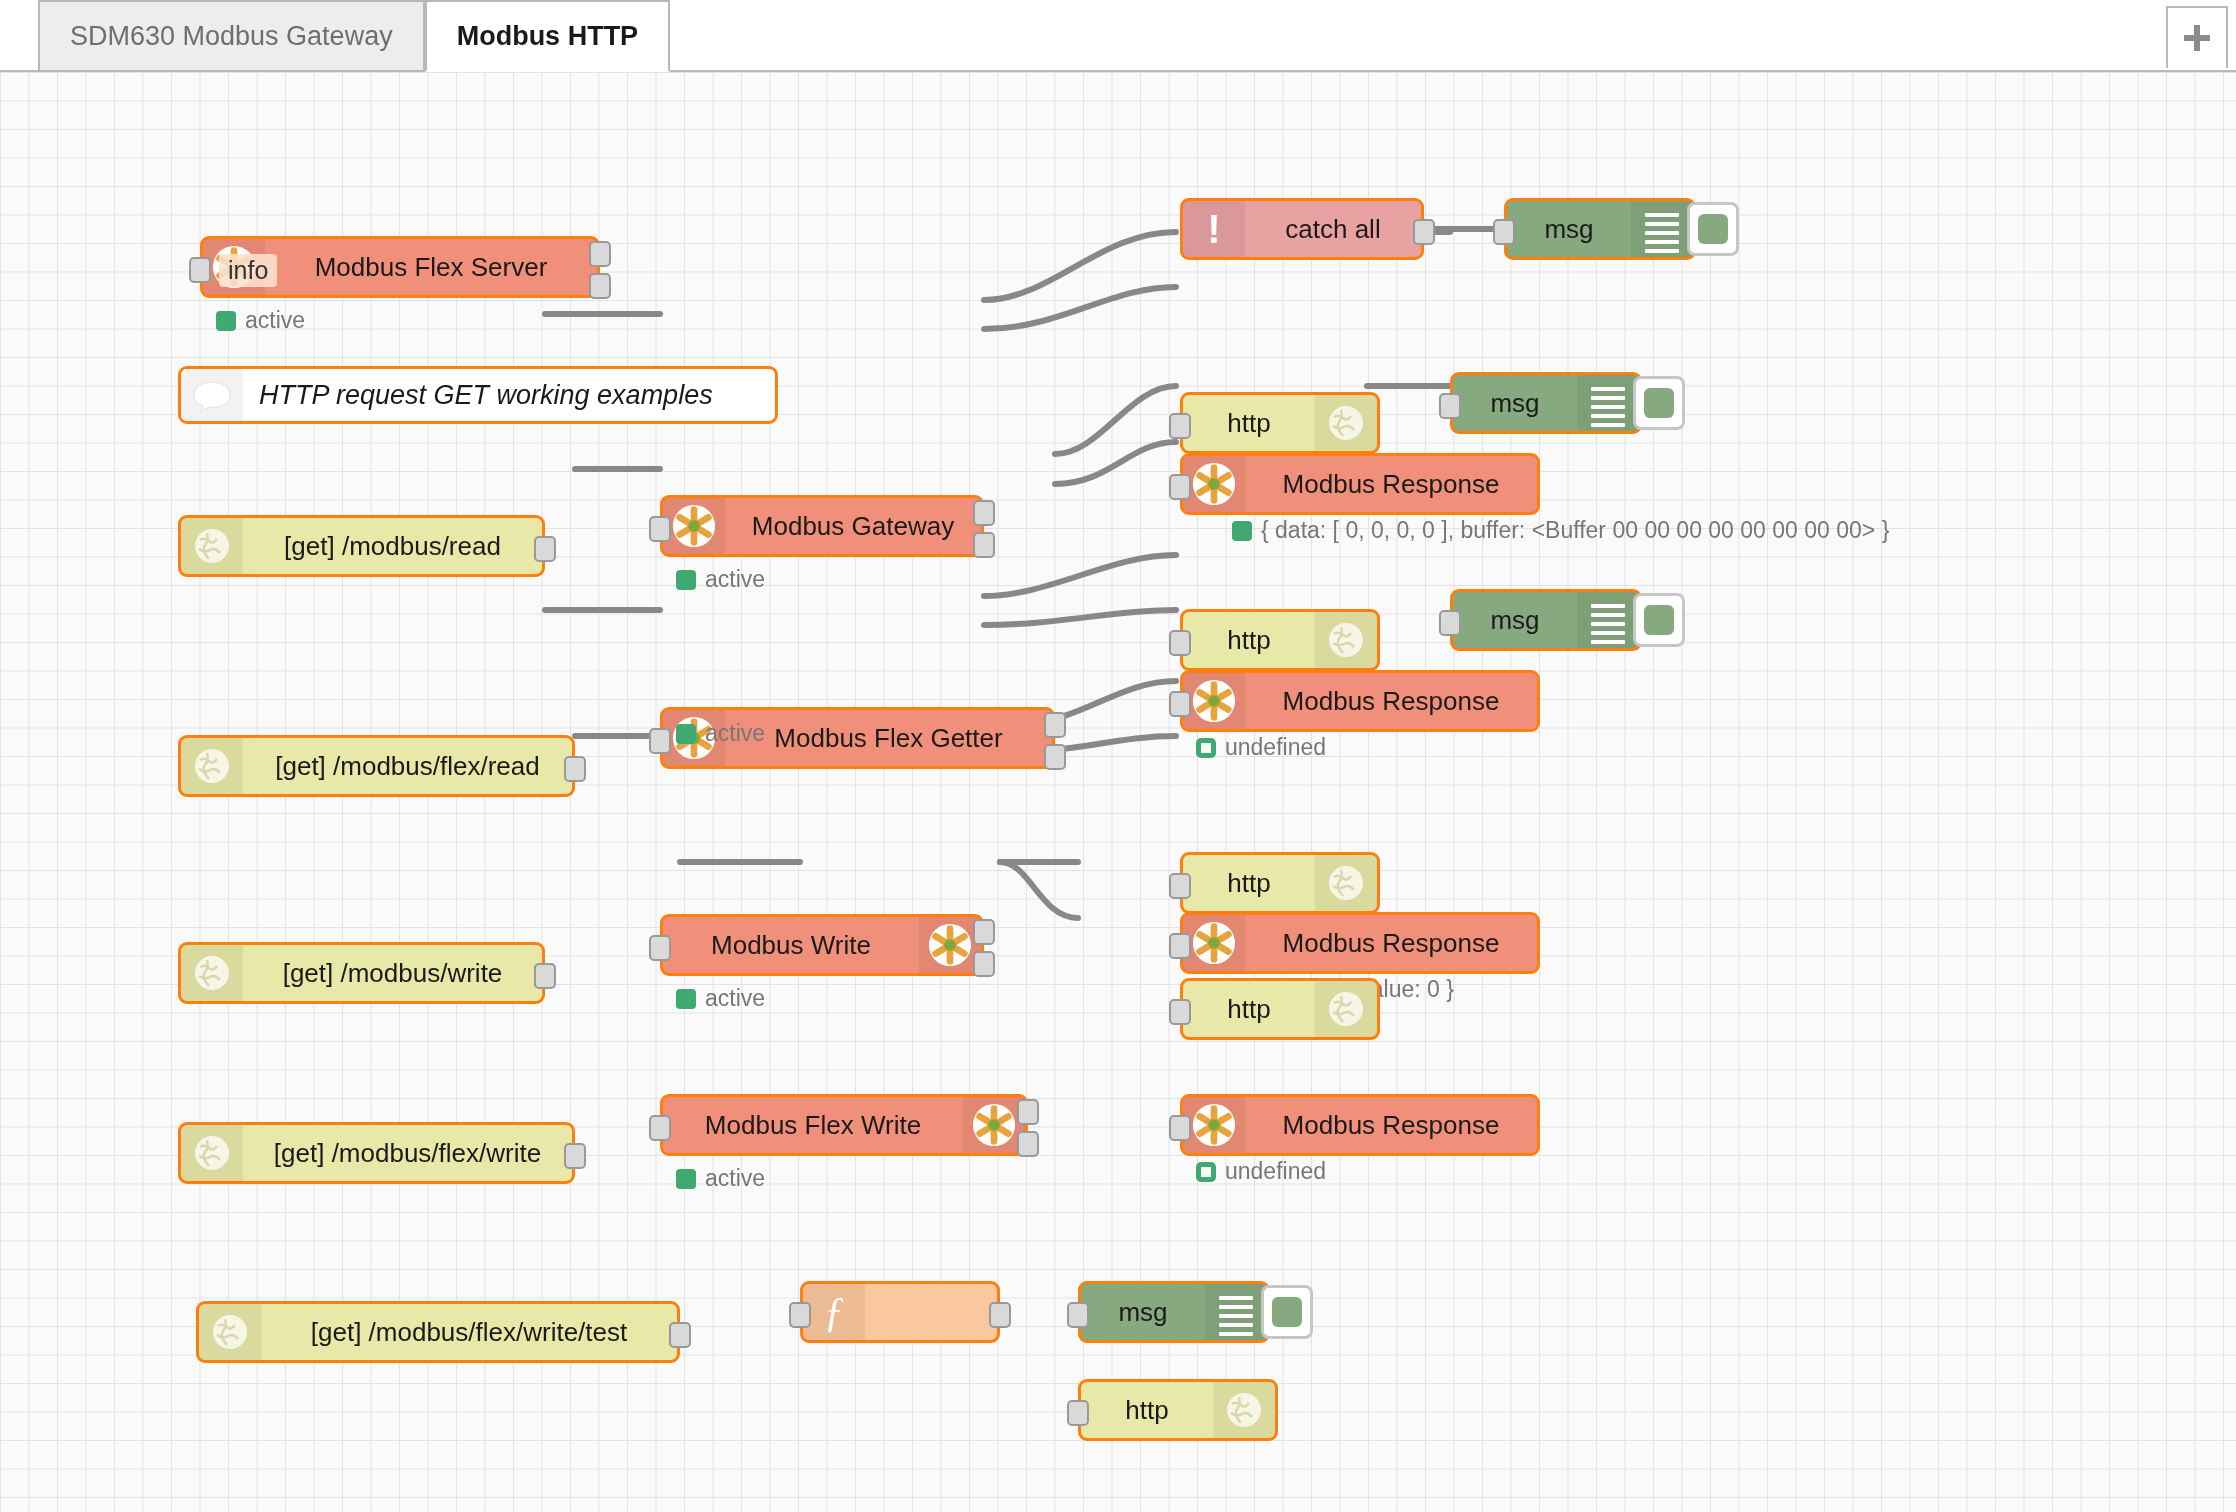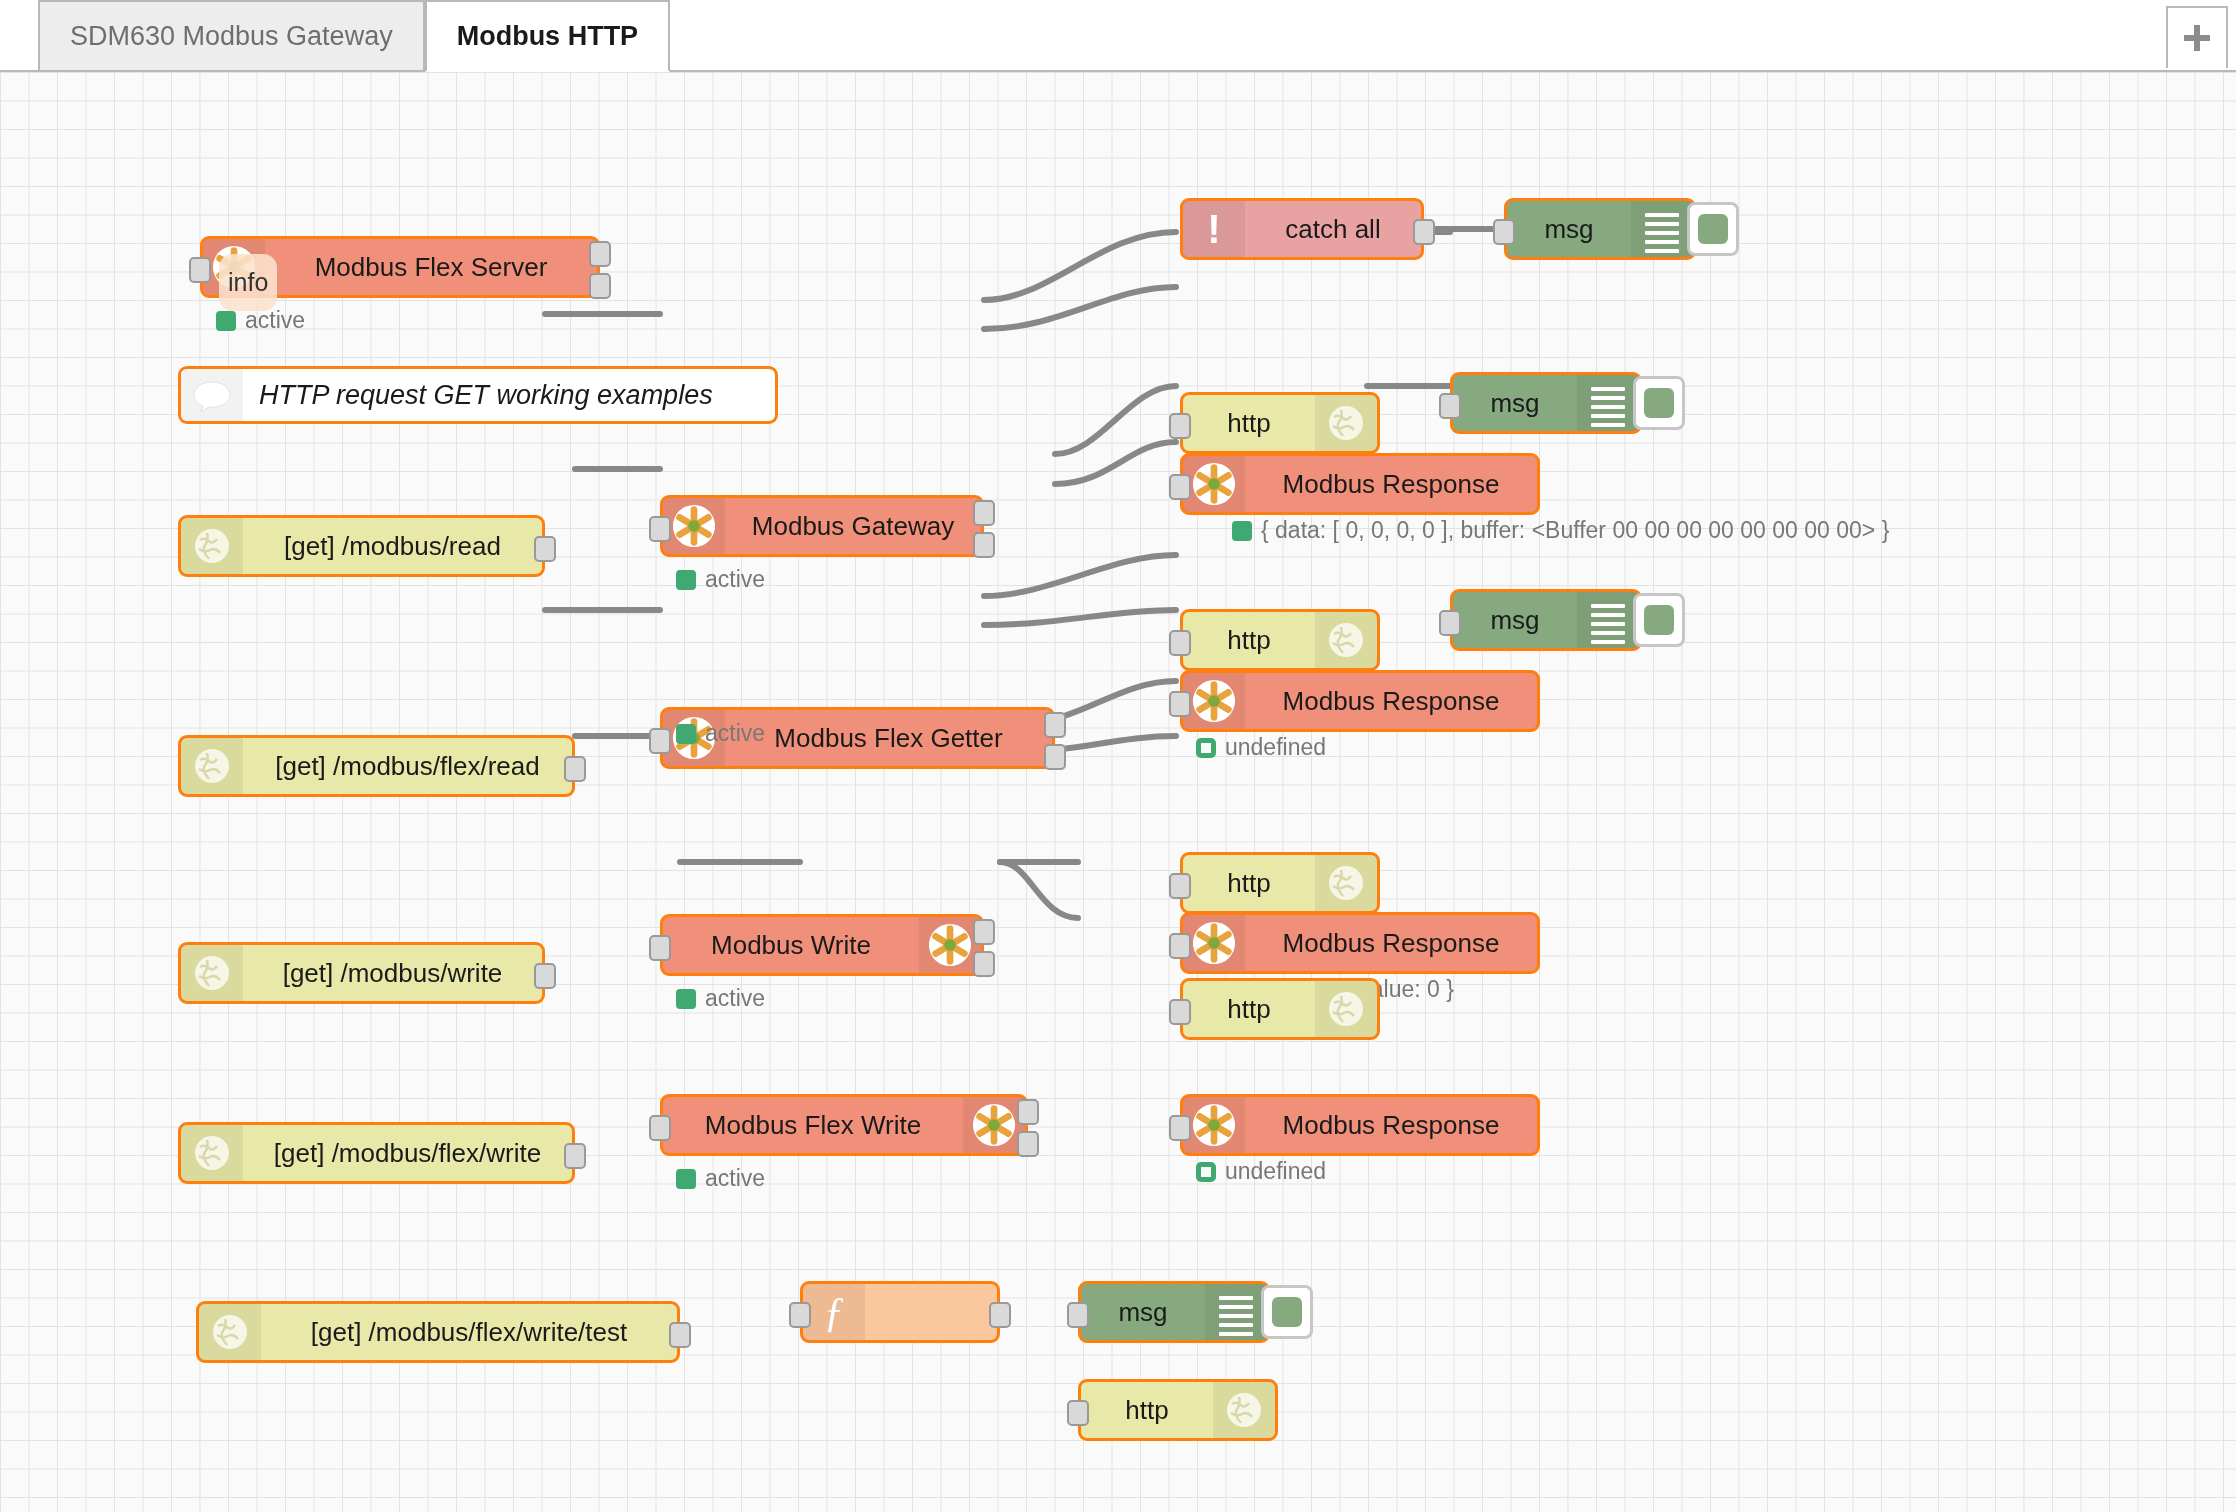--- a/index.html
+++ b/index.html
@@ -189,22 +189,22 @@
     color: #1a1a1a;
   }
   .node.comment .iconbox { background: #f2f2f2; }
 
   
   #info-tooltip {
     position: absolute;
     background: rgba(250, 225, 205, 0.88);
     color: #333333;
     font-size: 25px;
-    padding: 14px 9px;
-    border-radius: 14px;
+    padding: 2px 9px;
+    border-radius: 4px;
     white-space: nowrap;
     pointer-events: none;
     z-index: 50;
   }
 </style>
 </head>
 <body>
 
 <div id="tabbar">
   <div class="tab">

